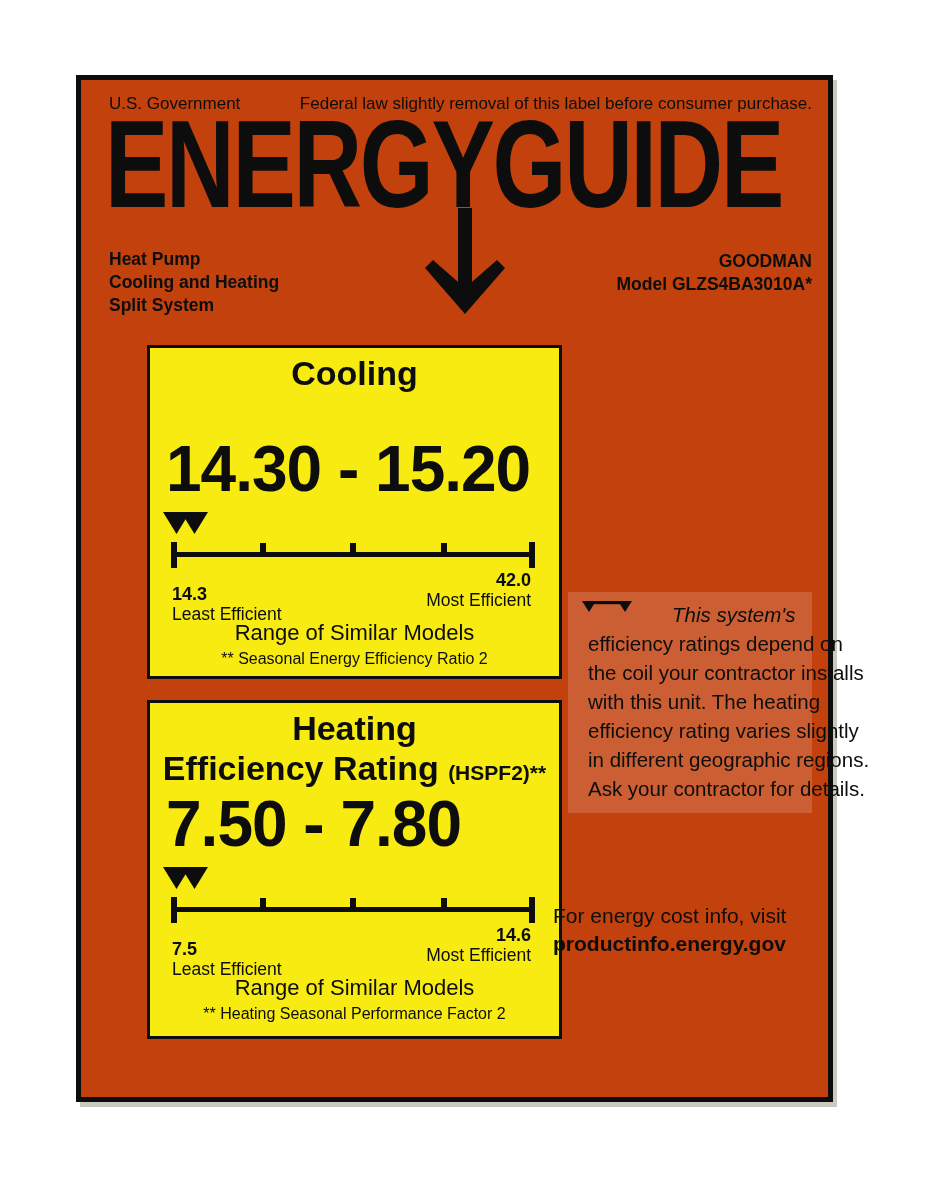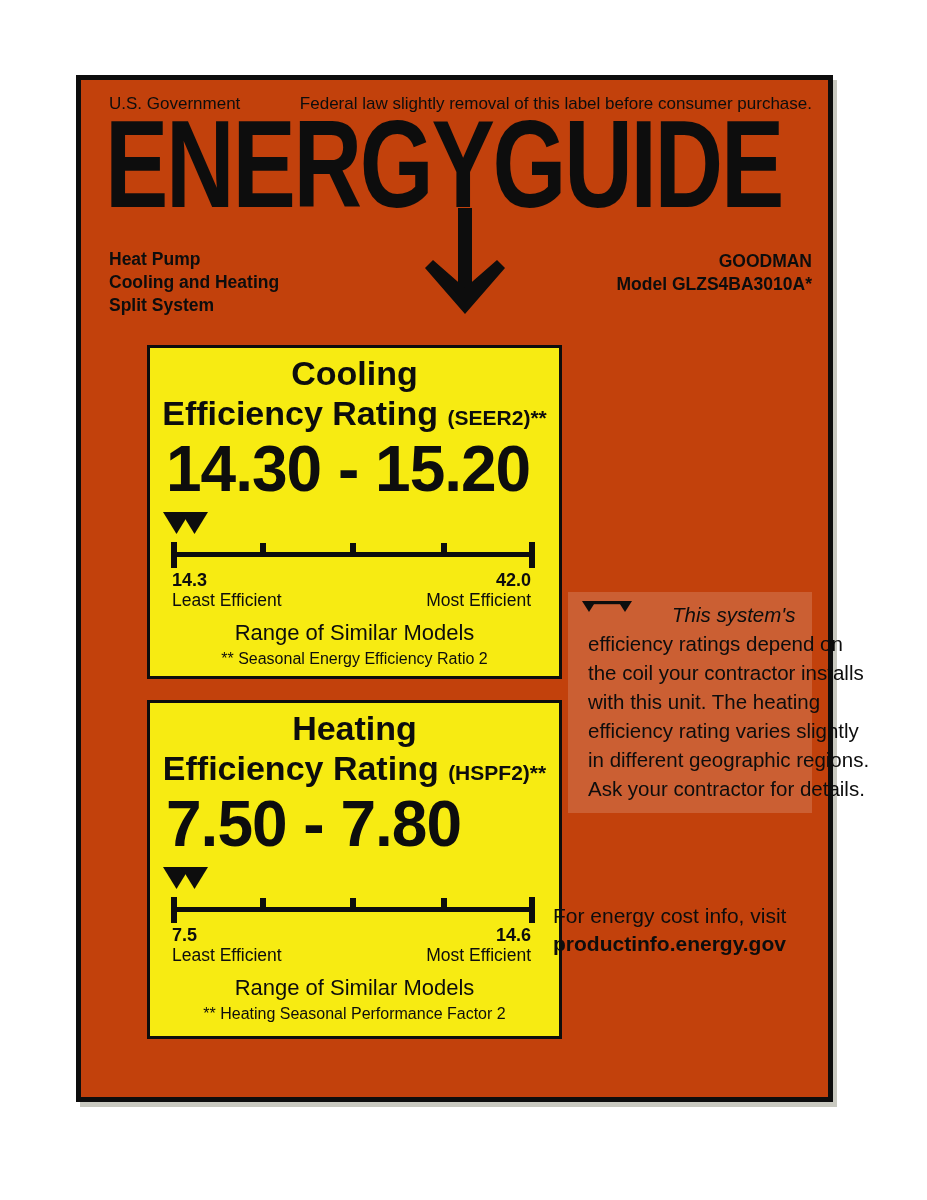--- a/index.html
+++ b/index.html
@@ -43,21 +43,21 @@
   .marker { position:absolute; left:13px; top:164px; }
 
   .scale-line { position:absolute; left:22px; top:204px; width:362px; height:5px;
                 background:#0d0d0d; }
   .tick { position:absolute; background:#0d0d0d; display:block; }
   .tick.end { width:6px; height:26px; top:-10px; }
   .tick.end.l { left:-1px; } .tick.end.r { right:-1px; }
   .tick.mid { width:6px; height:9px; top:-9px; transform:translateX(-50%); }
   .tick.mid.m1 { left:25%; } .tick.mid.m2 { left:50%; } .tick.mid.m3 { left:75%; }
 
-  .scale-min { position:absolute; left:22px;  top:222px; text-align:left;  line-height:20px; }
+  .scale-min { position:absolute; left:22px;  top:236px; text-align:left;  line-height:20px; }
   .scale-max { position:absolute; right:28px; top:222px; text-align:right; line-height:20px; }
   .scale-min b, .scale-max b { display:block; font-size:18px; }
   .scale-min span, .scale-max span { font-size:17.5px; }
 
   .rbox-caption  { position:absolute; top:272px; left:0; width:100%; text-align:center;
                    font-size:22px; }
   .rbox-footnote { position:absolute; top:302px; left:0; width:100%; text-align:center;
                    font-size:16px; }
 
   
@@ -91,24 +91,20 @@
       <div>Cooling and Heating</div>
       <div>Split System</div>
     </div>
     <div class="prod-right">
       <div>GOODMAN</div>
       <div>Model GLZS4BA3010A*</div>
     </div>
 
     <section class="rbox cooling">
       <div class="rbox-title">Cooling</div>
-      <div class="rbox-sub">
-        <span>Efficiency Rating</span>
-        <span class="code">(SEER2)**</span>
-      </div>
       <div class="rbox-value">14.30 - 15.20</div>
 
       <svg class="marker" width="46" height="23" viewBox="0 0 46 23">
         <polygon points="0,0 27,0 13.5,22" fill="#0d0d0d"></polygon>
         <polygon points="18,0 45,0 31.5,22" fill="#0d0d0d"></polygon>
       </svg>
 
       <div class="scale-line">
         <i class="tick end l"></i>
         <i class="tick mid m1"></i>

